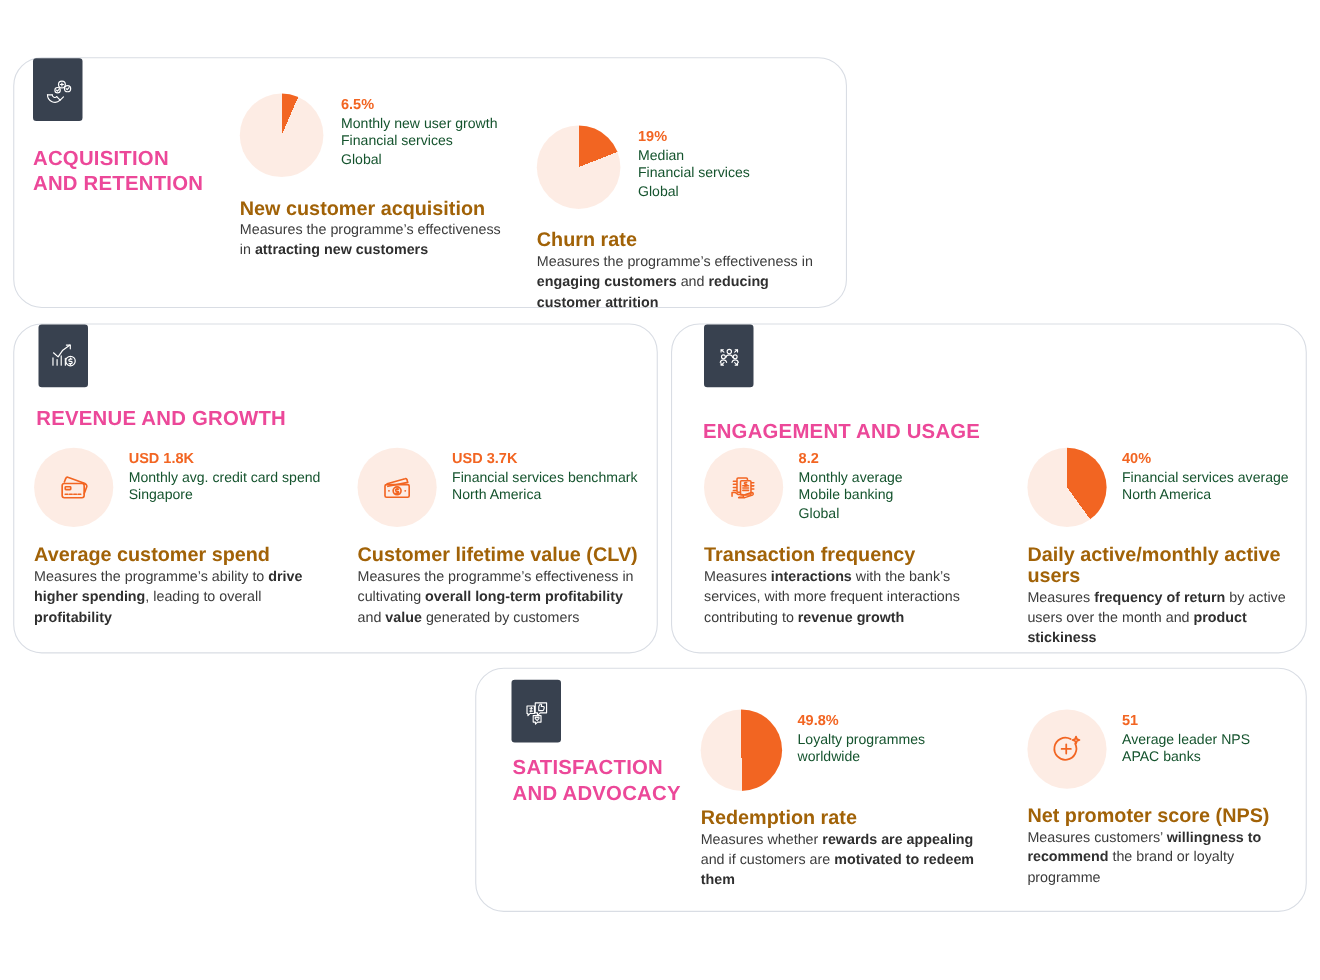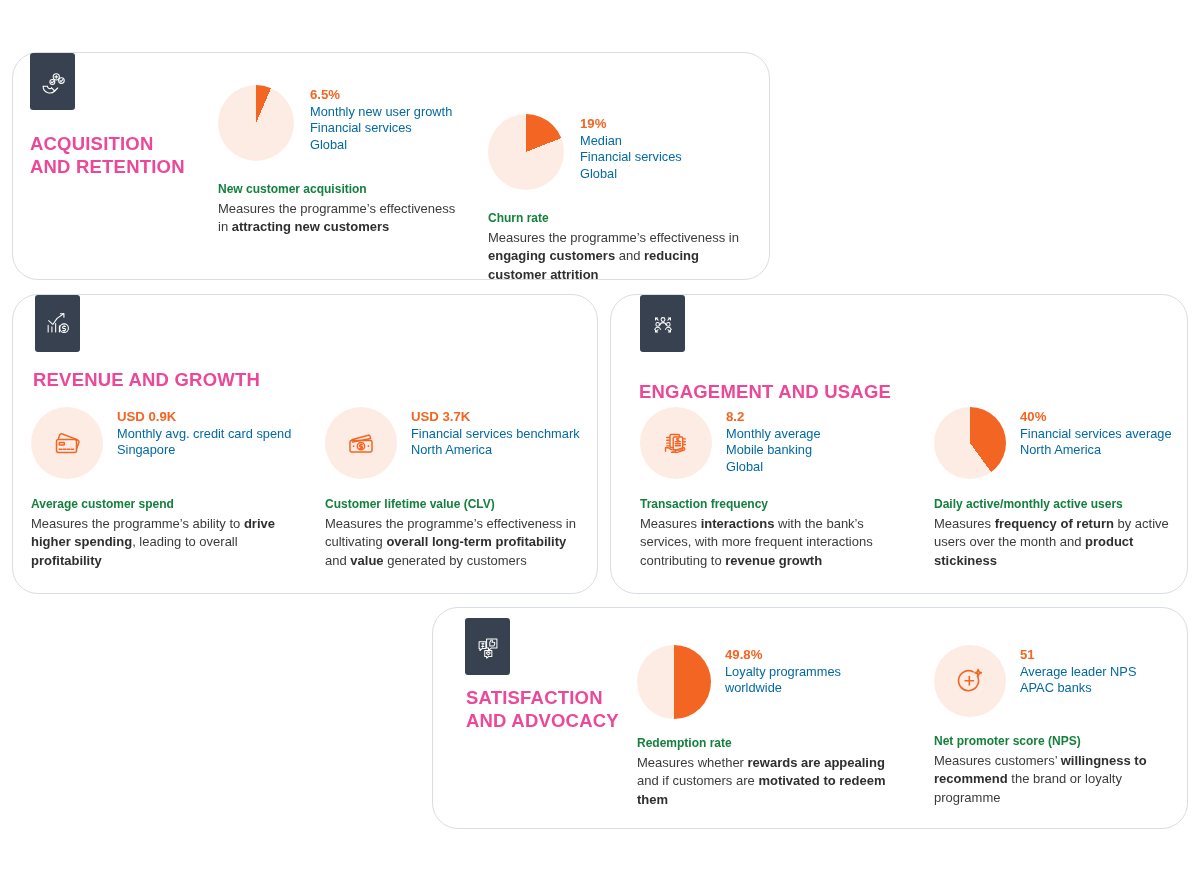--- a/index.html
+++ b/index.html
@@ -59,30 +59,30 @@
 
   .mtext { padding-top: 1px; }
   .mvalue {
     color: #f26522;
     font-weight: bold;
     font-size: 13.2px;
     line-height: 17px;
     margin-bottom: 1px;
   }
   .mlines {
-    color: #0369a1;
+    color: #14532d;
     font-size: 12.8px;
     line-height: 16.4px;
     white-space: pre-line;
   }
 
   .kpi-name {
-    color: #15803d;
+    color: #a16207;
     font-weight: bold;
-    font-size: 12px;
+    font-size: 18px;
     line-height: 19px;
     margin-bottom: 1px;
   }
   .kpi-desc {
     color: #3b3b3b;
     font-size: 13px;
     line-height: 18.4px;
   }
   .kpi-desc b { font-weight: bold; color: #2f2f2f; }
 </style>
@@ -165,21 +165,21 @@
       <div class="viz circ-icon" style="width:72px;height:72px;">
         <svg width="40" height="40" viewBox="0 0 40 40" fill="none" stroke="#f26522" stroke-width="1.5">
           <rect x="9.5" y="16.5" width="20" height="13" rx="2"></rect>
           <path d="M11.5 15.2l1.2-3.1a2 2 0 0 1 2.6-1.1l15 5.6" stroke-linecap="round"></path>
           <path d="M28.9 16.5l1.7.6a2 2 0 0 1 1.2 2.6l-2.3 6.2" stroke-linecap="round"></path>
           <rect x="12.3" y="19.5" width="5" height="2.6" rx="0.6"></rect>
           <path d="M12.3 26.3h2.4M16.2 26.3h2.4M20.1 26.3h2.4M24 26.3h2.4" stroke-linecap="round"></path>
         </svg>
       </div>
       <div class="mtext" style="margin-left:14px;">
-        <div class="mvalue">USD 0.9K</div>
+        <div class="mvalue">USD 1.8K</div>
         <div class="mlines">Monthly avg. credit card spend
 Singapore</div>
       </div>
     </div>
     <div style="margin-top:16px;">
       <div class="kpi-name">Average customer spend</div>
       <div class="kpi-desc">Measures the programme’s ability to <b>drive higher spending</b>, leading to overall <b>profitability</b></div>
     </div>
   </div>
 

